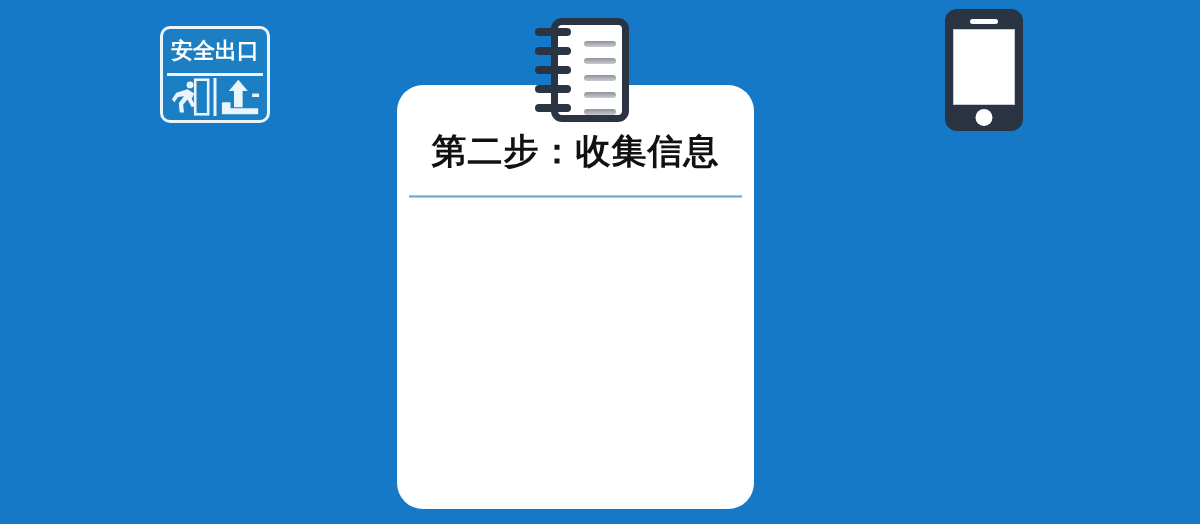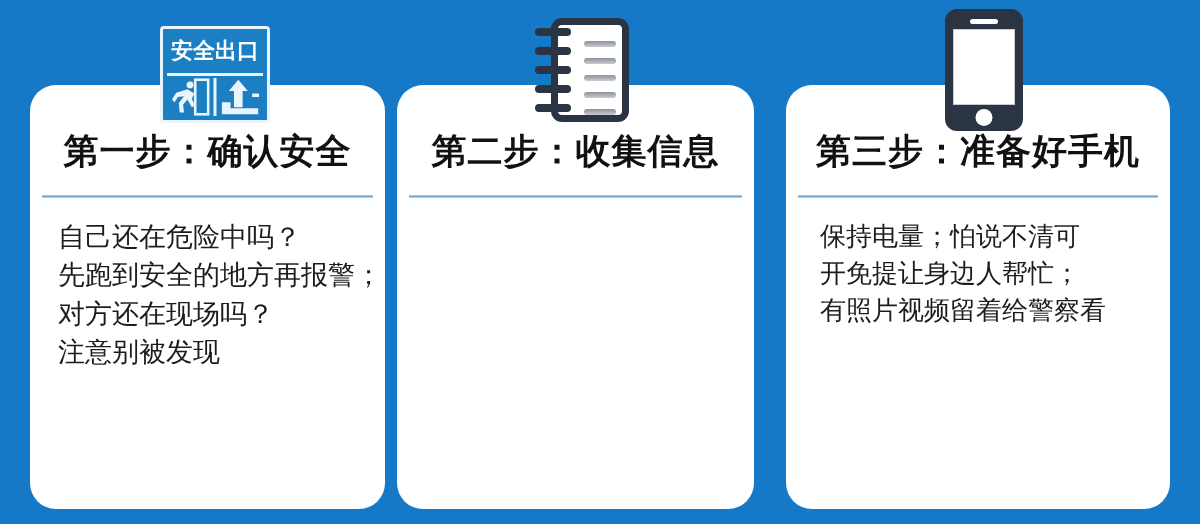--- a/index.html
+++ b/index.html
@@ -61,21 +61,21 @@
 
   
   .icon-wrap { position:absolute; }
 
   
   #exit-sign { left:160px; top:26px; width:110px; height:97px; }
   .exit-outer {
     position:absolute; inset:0;
     background:#1c7fc4;
     border:3px solid #eaf4fb;
-    border-radius:4px;
+    border-radius:10px;
   }
   .exit-top {
     position:absolute; left:0; right:0; top:0; height:44px;
     display:flex; align-items:center; justify-content:center;
   }
   .exit-top span {
     color:#ffffff; font-size:22px; font-weight:bold; letter-spacing:0px;
     line-height:1;
   }
   .exit-hr { position:absolute; left:4px; right:4px; top:44px; height:3px; background:#eaf4fb; }
@@ -132,45 +132,26 @@
 </style>
 </head>
 <body>
 
 <div id="stage">
 
   <div class="band"></div>
 
   <div class="cards">
 
-    <div class="card" id="card1">
-      <div class="card-title">第一步：确认安全</div>
-      <div class="divider"></div>
-      <div class="card-body">
-        <div>自己还在危险中吗？</div>
-        <div>先跑到安全的地方再报警；</div>
-        <div>对方还在现场吗？</div>
-        <div>注意别被发现</div>
-      </div>
-    </div>
 
     <div class="card" id="card2">
       <div class="card-title">第二步：收集信息</div>
       <div class="divider"></div>
     </div>
 
-    <div class="card" id="card3">
-      <div class="card-title">第三步：准备好手机</div>
-      <div class="divider"></div>
-      <div class="card-body">
-        <div>保持电量；怕说不清可</div>
-        <div>开免提让身边人帮忙；</div>
-        <div>有照片视频留着给警察看</div>
-      </div>
-    </div>
   </div>
 
   <div class="icon-wrap" id="exit-sign">
     <div class="exit-outer">
       <div class="exit-top">
         <span>安全出口</span>
       </div>
       <div class="exit-hr"></div>
       <div class="exit-bot">
         <div class="exit-vline"></div>

